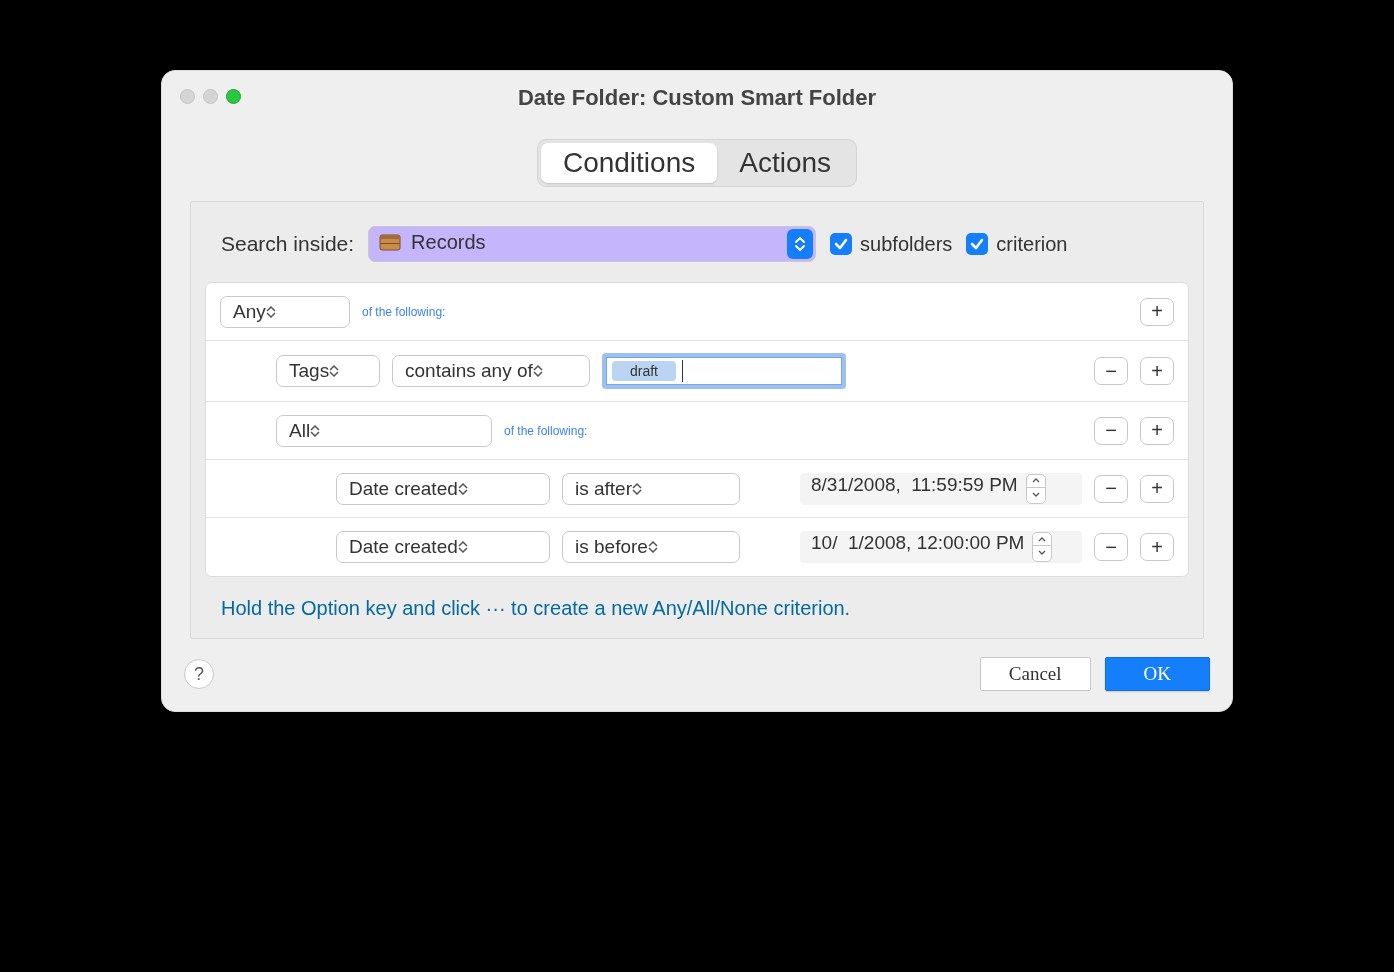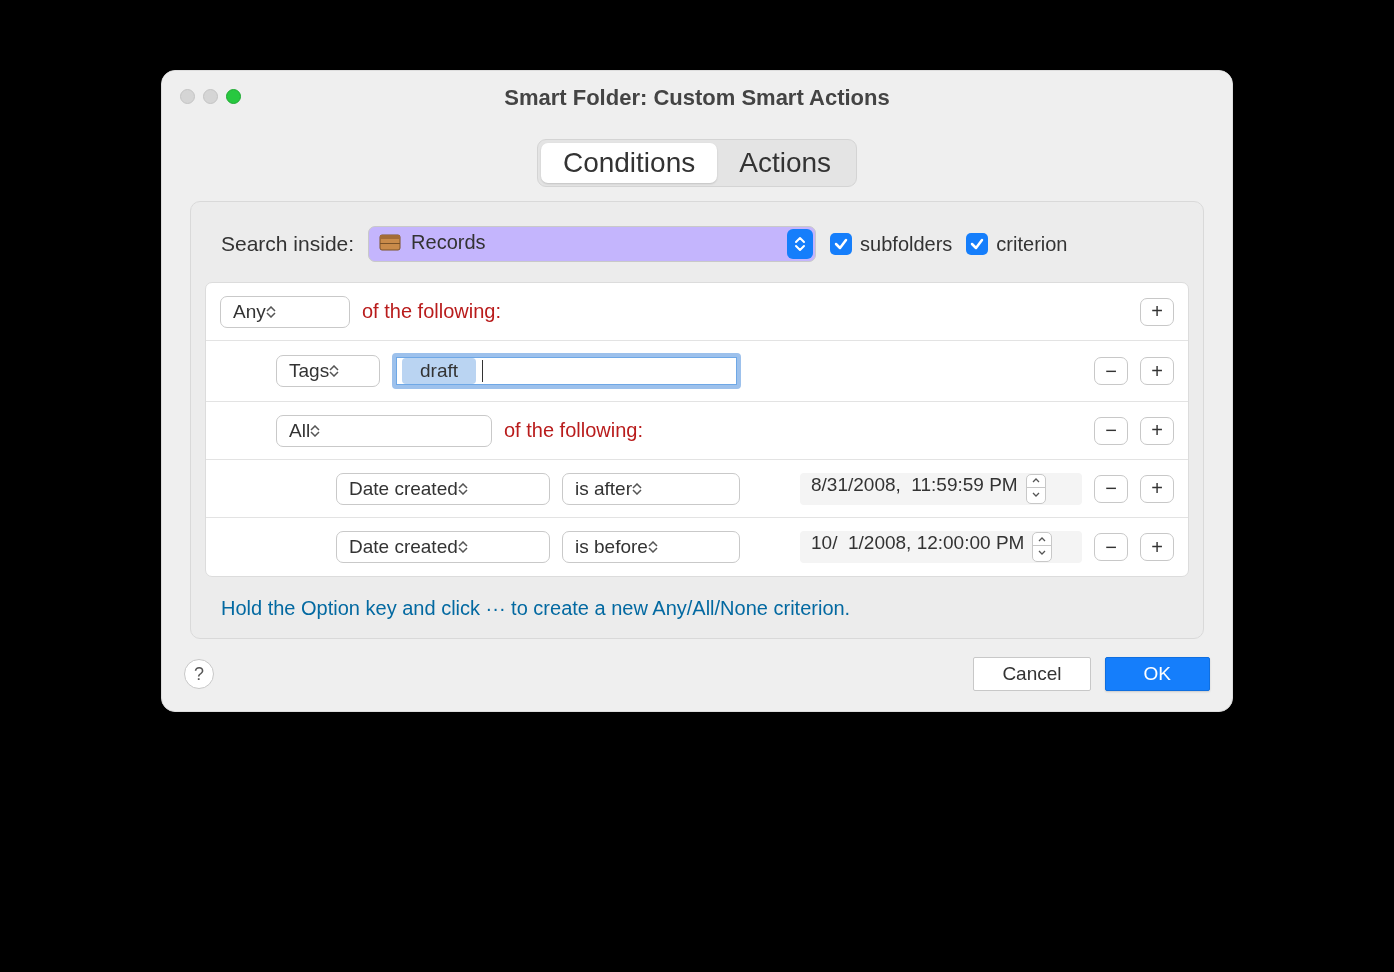--- a/index.html
+++ b/index.html
@@ -57,21 +57,21 @@
   }
   .segmented .tab.active {
     background:#fff;
     box-shadow:0 1px 2px rgba(0,0,0,0.15);
     font-weight:500;
   }
   .content-box {
     margin:14px 28px 10px 28px;
     background:#ececec;
     border:1px solid #d9d9d9;
-    border-radius:10px;
+    border-radius:2px;
     padding-top:4px;
   }
   .searchrow {
     display:flex; align-items:center; gap:14px;
     padding:20px 30px 20px 30px;
   }
   .label { color:#333; font-size:21px;}
   .popup {
     display:flex; align-items:center;
     background:#c4b5fd; border:1px solid #c9c9c9; border-radius:7px;
@@ -115,37 +115,37 @@
     background:#fff; border:1px solid #c9c9c9; border-radius:7px;
     height:32px; padding:0 26px 0 12px; position:relative;
     font-size:19px; color:#333;
   }
   .select .updown { right:6px; }
   .select.wide1 { min-width:130px; }
   .select.wide2 { min-width:198px; }
   .select.wide3 { min-width:216px; }
   .select.wide4 { min-width:214px; }
   .select.wide5 { min-width:178px; }
-  .rowtext { font-size:20px; color:#b91c1c;}
+  .rowtext { font-size:12px; color:#3b82f6;}
   .spacer { flex:1; }
   .pmbtn {
     width:34px; height:28px; border:1px solid #c8c8c8; border-radius:7px;
     background:#fff; display:inline-flex; align-items:center; justify-content:center;
     font-size:20px; color:#333; cursor:default;
   }
   .token-field {
     flex:1; max-width:420px; height:36px;
     border:4px solid #9dc1ec;
     border-radius:4px;
     background:#fff;
     display:flex; align-items:center; gap:6px; padding:0 6px;
     box-shadow:0 0 0 1px #6fa8e6 inset;
   }
   .token {
-    background:#bad4f2; border-radius:4px; padding:2px 18px; font-size:19px;
+    background:#bad4f2; border-radius:4px; padding:2px 18px; font-size:14px;
   }
   .caret {
     width:1px; height:22px; background:#333;
   }
   .datefield {
     display:inline-flex; 
     background:#f4f4f4; border:1px solid transparent; border-radius:4px;
     height:32px; padding:0 4px 0 10px; font-size:19px; color:#333;
     position:relative; min-width:282px;
   }
@@ -163,40 +163,40 @@
   .footer {
     display:flex; align-items:center; padding:8px 22px 20px 22px; gap:14px;
   }
   .helpbtn {
     width:30px;height:30px;border-radius:50%;border:1px solid #c8c8c8;background:#fff;
     display:flex;align-items:center;justify-content:center;font-size:18px;color:#555;
   }
   .btn {
     height:34px; padding:0 28px; border-radius:2px; font-size:19px;
     display:inline-flex; align-items:center; justify-content:center;
-    border:1px solid #c8c8c8; background:#fff; color:#333;
+    border:1px solid #c8c8c8; background:#fff; color:#333;font-family:Liberation Serif, serif;
   }
   .btn.primary {
     background:#157efb; border-color:#0f6fe0; color:#fff; font-weight:500;
     padding:0 38px;
     box-shadow:0 1px 2px rgba(0,0,0,0.15);
   }
 </style>
 </head>
 <body>
 
 <div class="window">
 
   <div class="titlebar">
     <div class="traffic">
       <div class="tl close"></div>
       <div class="tl min"></div>
       <div class="tl zoom"></div>
     </div>
-    <div class="title">Smart Folder: Custom Smart Actions</div>
+    <div class="title">Date Folder: Custom Smart Folder</div>
   </div>
 
   <div class="tabs">
     <div class="segmented">
       <div class="tab active">Conditions</div>
       <div class="tab">Actions</div>
     </div>
   </div>
 
   <div class="content-box">
@@ -254,20 +254,31 @@
           </span>
         </div>
         <span class="rowtext">of the following:</span>
         <span class="spacer"></span>
         <div class="pmbtn">+</div>
       </div>
 
       <div class="rule-row indent1">
         <div class="select" style="min-width:104px">
           <span>Tags</span>
+          <span class="updown">
+            <svg viewBox="0 0 10 6">
+                <path d="M1 5 L5 1 L9 5" stroke="#555" stroke-width="1.5" fill="none"></path>
+              </svg>
+            <svg viewBox="0 0 10 6">
+                <path d="M1 1 L5 5 L9 1" stroke="#555" stroke-width="1.5" fill="none"></path>
+              </svg>
+          </span>
+        </div>
+        <div class="select wide2">
+          <span>contains any of</span>
           <span class="updown">
             <svg viewBox="0 0 10 6">
                 <path d="M1 5 L5 1 L9 5" stroke="#555" stroke-width="1.5" fill="none"></path>
               </svg>
             <svg viewBox="0 0 10 6">
                 <path d="M1 1 L5 5 L9 1" stroke="#555" stroke-width="1.5" fill="none"></path>
               </svg>
           </span>
         </div>
         <div class="token-field">

